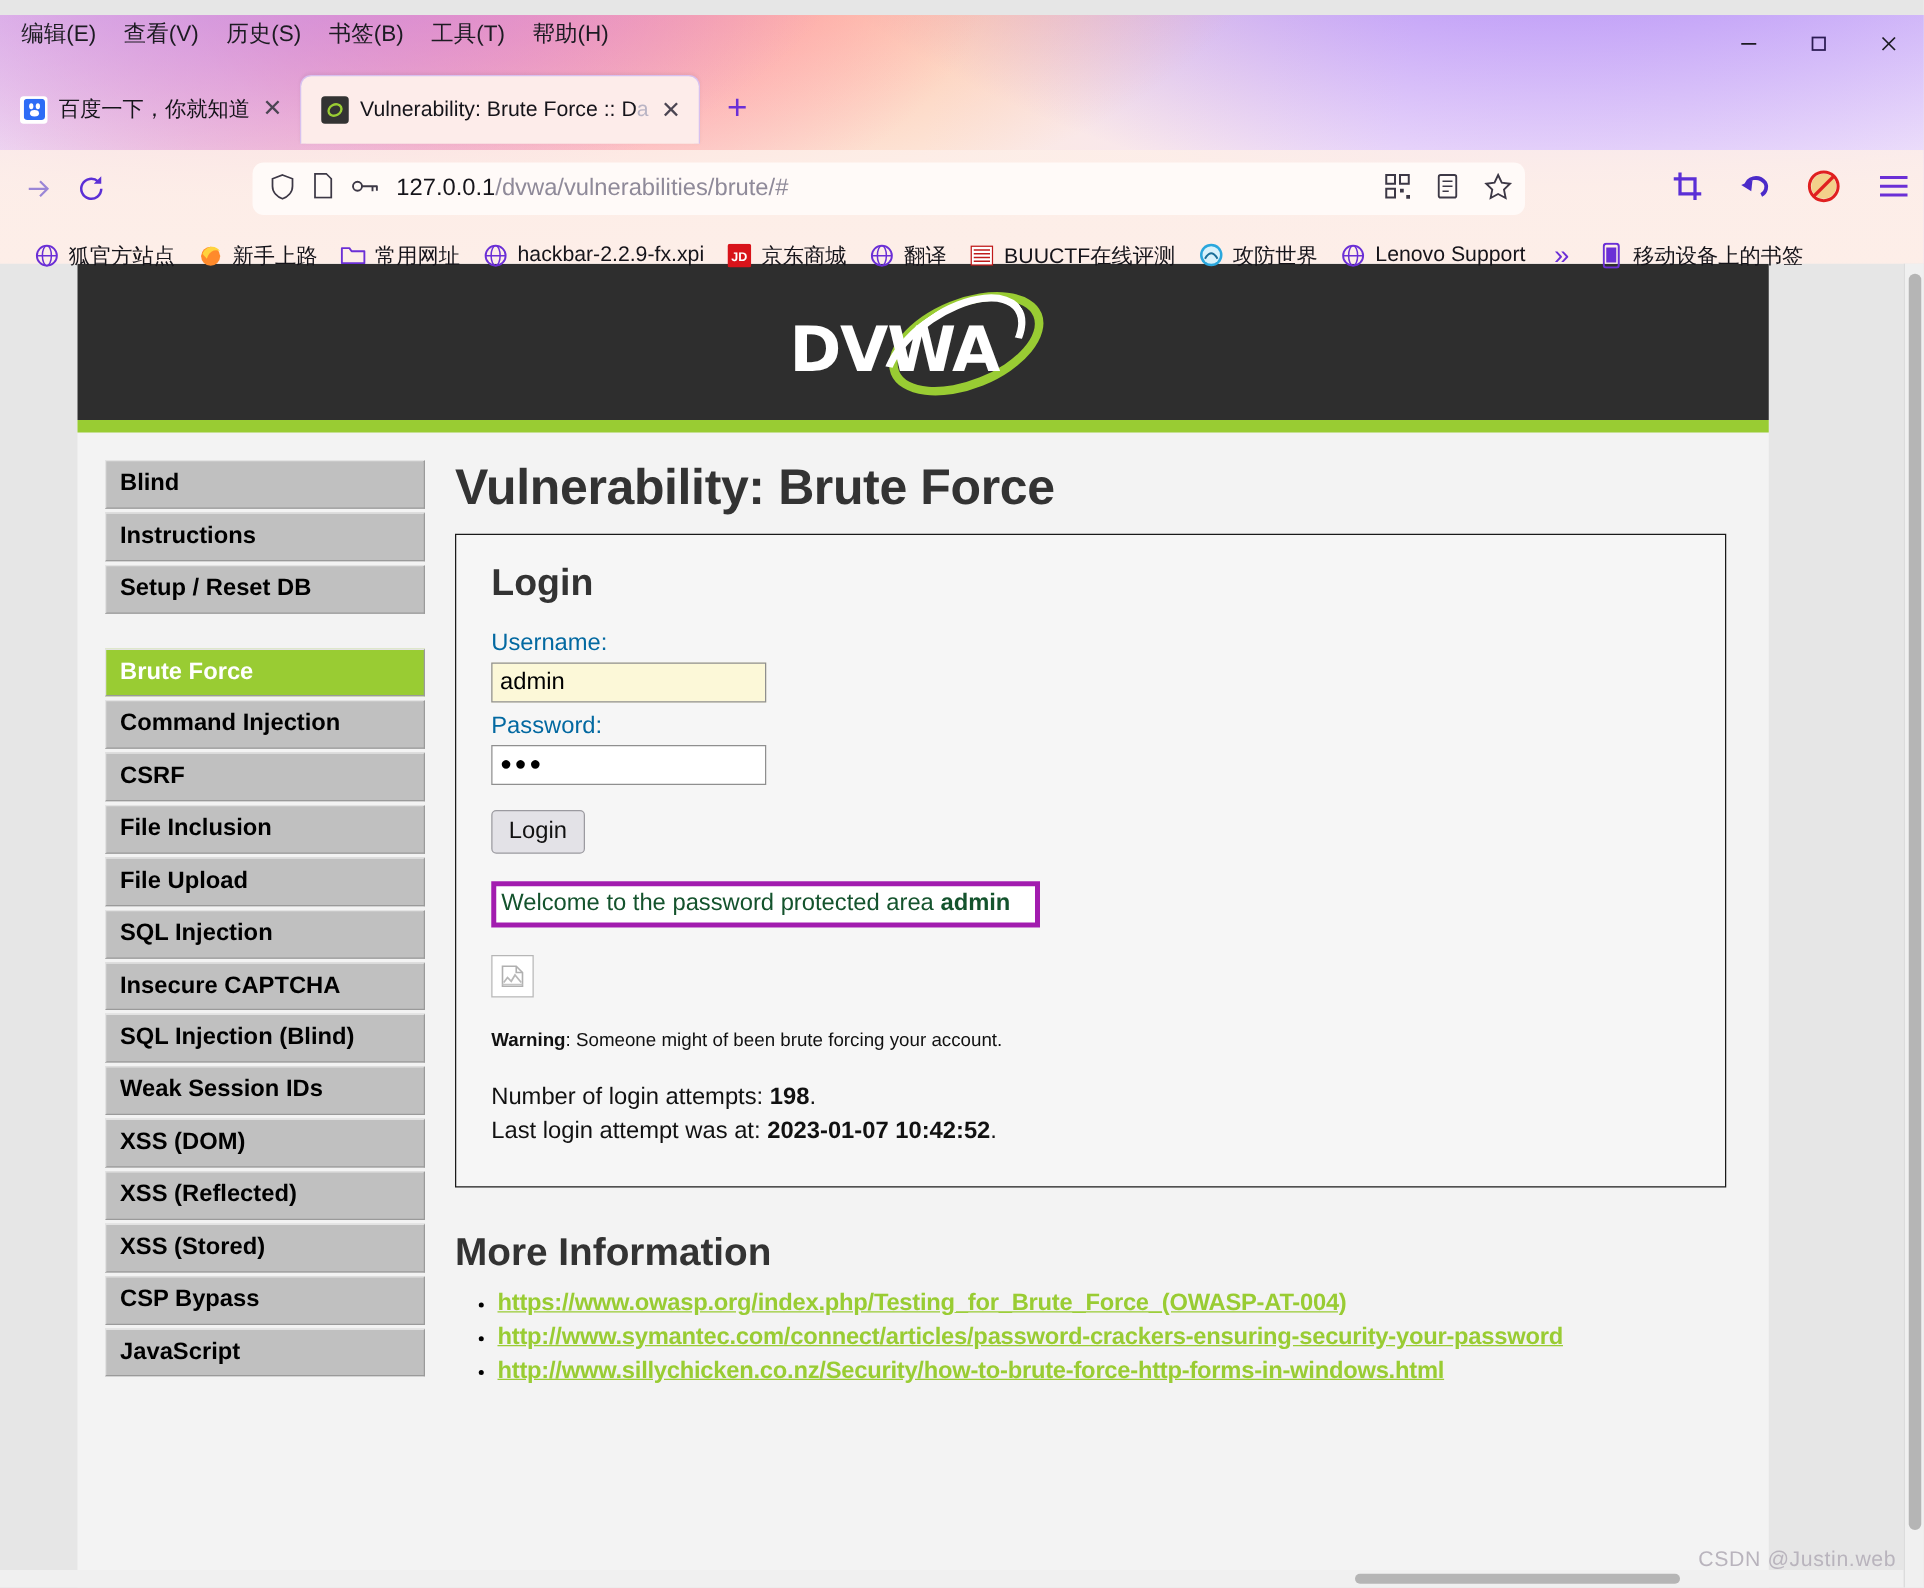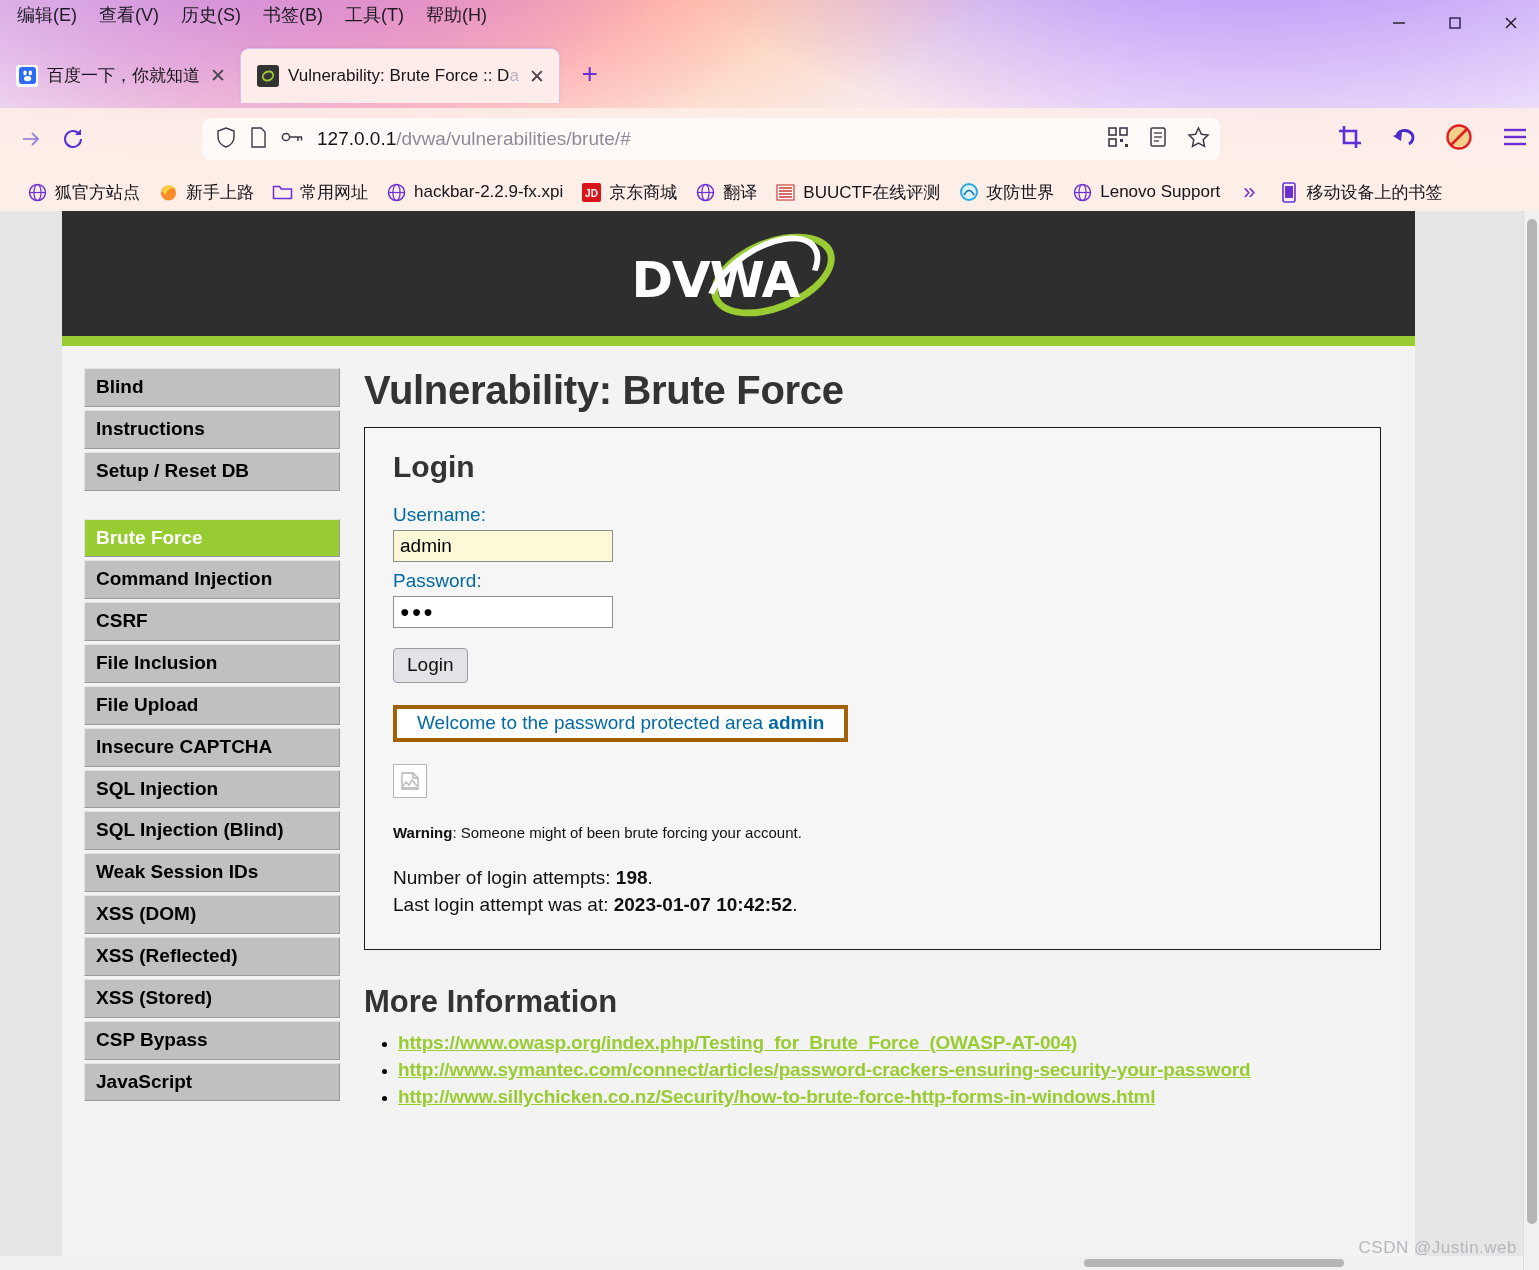--- a/index.html
+++ b/index.html
@@ -5,21 +5,21 @@
   * { box-sizing: border-box; }
   html, body { margin:0; padding:0; }
   body {
     width:1539px; height:1270px; overflow:hidden;
     font-family:"Liberation Sans", sans-serif;
     background:#e6e6e6; position:relative;
   }
 
   
   #browser-chrome{
-    position:absolute; left:0; top:0; width:1539px; height:211px;
+    position:absolute; left:0; top:12px; width:1539px; height:211px;
     background:
       radial-gradient(900px 520px at 190px -130px, #b98ff0 0%, rgba(185,143,240,0) 58%),
       radial-gradient(760px 430px at 330px -60px, #ff7fb0 0%, rgba(255,127,176,0) 62%),
       radial-gradient(820px 520px at 560px -150px, #ff9f73 0%, rgba(255,159,115,0) 60%),
       radial-gradient(1200px 700px at 1250px -260px, #7b3ff2 0%, rgba(123,63,242,0) 60%),
       linear-gradient(100deg, #f4e3f6 0%, #fde6dd 22%, #fdeadf 48%, #f3e4fb 72%, #efe2fb 100%);
     overflow:hidden;
   }
   #chrome-fade{
     position:absolute; left:0; top:108px; width:1539px; height:103px;
@@ -112,22 +112,22 @@
     font-family:"Liberation Sans", sans-serif;
   }
   #username-input{ background:#fcf8d8; margin-bottom:8px;}
   #password-input{ background:#fff; letter-spacing:2px; font-size:16px;}
   #login-button{
     margin-top:20px; background:#e3e2e7; border:1px solid #9b9aa0; border-radius:4px;
     font-size:19px; color:#111; padding:5px 13px 6px 13px; font-family:"Liberation Sans", sans-serif;
   }
   #welcome-row{ margin-top:22px; display:inline-block; }
   #welcome-msg{
-    display:inline-block; border:4px solid #a16207; background:#fff;
-    font-size:19px; color:#0369a1; padding:2px 20px 3px 20px; line-height:1.25;
+    display:inline-block; border:4px solid #a21caf; background:#fff;
+    font-size:19px; color:#14532d; padding:2px 20px 3px 4px; line-height:1.25;
   }
   #welcome-msg b{ font-weight:bold; }
   #broken-img{
     margin-top:22px; width:34px; height:34px; border:1px solid #b6b6b6;
     background:#fff; display:flex; align-items:center; justify-content:center;
   }
   .info-p{ font-size:15px; color:#111; margin:24px 0 0 0; line-height:1.45;}
   .info-p b{ font-weight:bold; }
   #attempts-block{ margin-top:20px; }
   #attempts-block div{ font-size:19px; color:#111; line-height:1.45;}
@@ -433,24 +433,24 @@
           <li>
               <a class="nav-btn">CSRF</a>
             </li>
           <li>
               <a class="nav-btn">File Inclusion</a>
             </li>
           <li>
               <a class="nav-btn">File Upload</a>
             </li>
           <li>
+              <a class="nav-btn">SQL Injection</a>
+            </li>
+          <li>
               <a class="nav-btn">Insecure CAPTCHA</a>
-            </li>
-          <li>
-              <a class="nav-btn">SQL Injection</a>
             </li>
           <li>
               <a class="nav-btn">SQL Injection (Blind)</a>
             </li>
           <li>
               <a class="nav-btn">Weak Session IDs</a>
             </li>
           <li>
               <a class="nav-btn">XSS (DOM)</a>
             </li>

